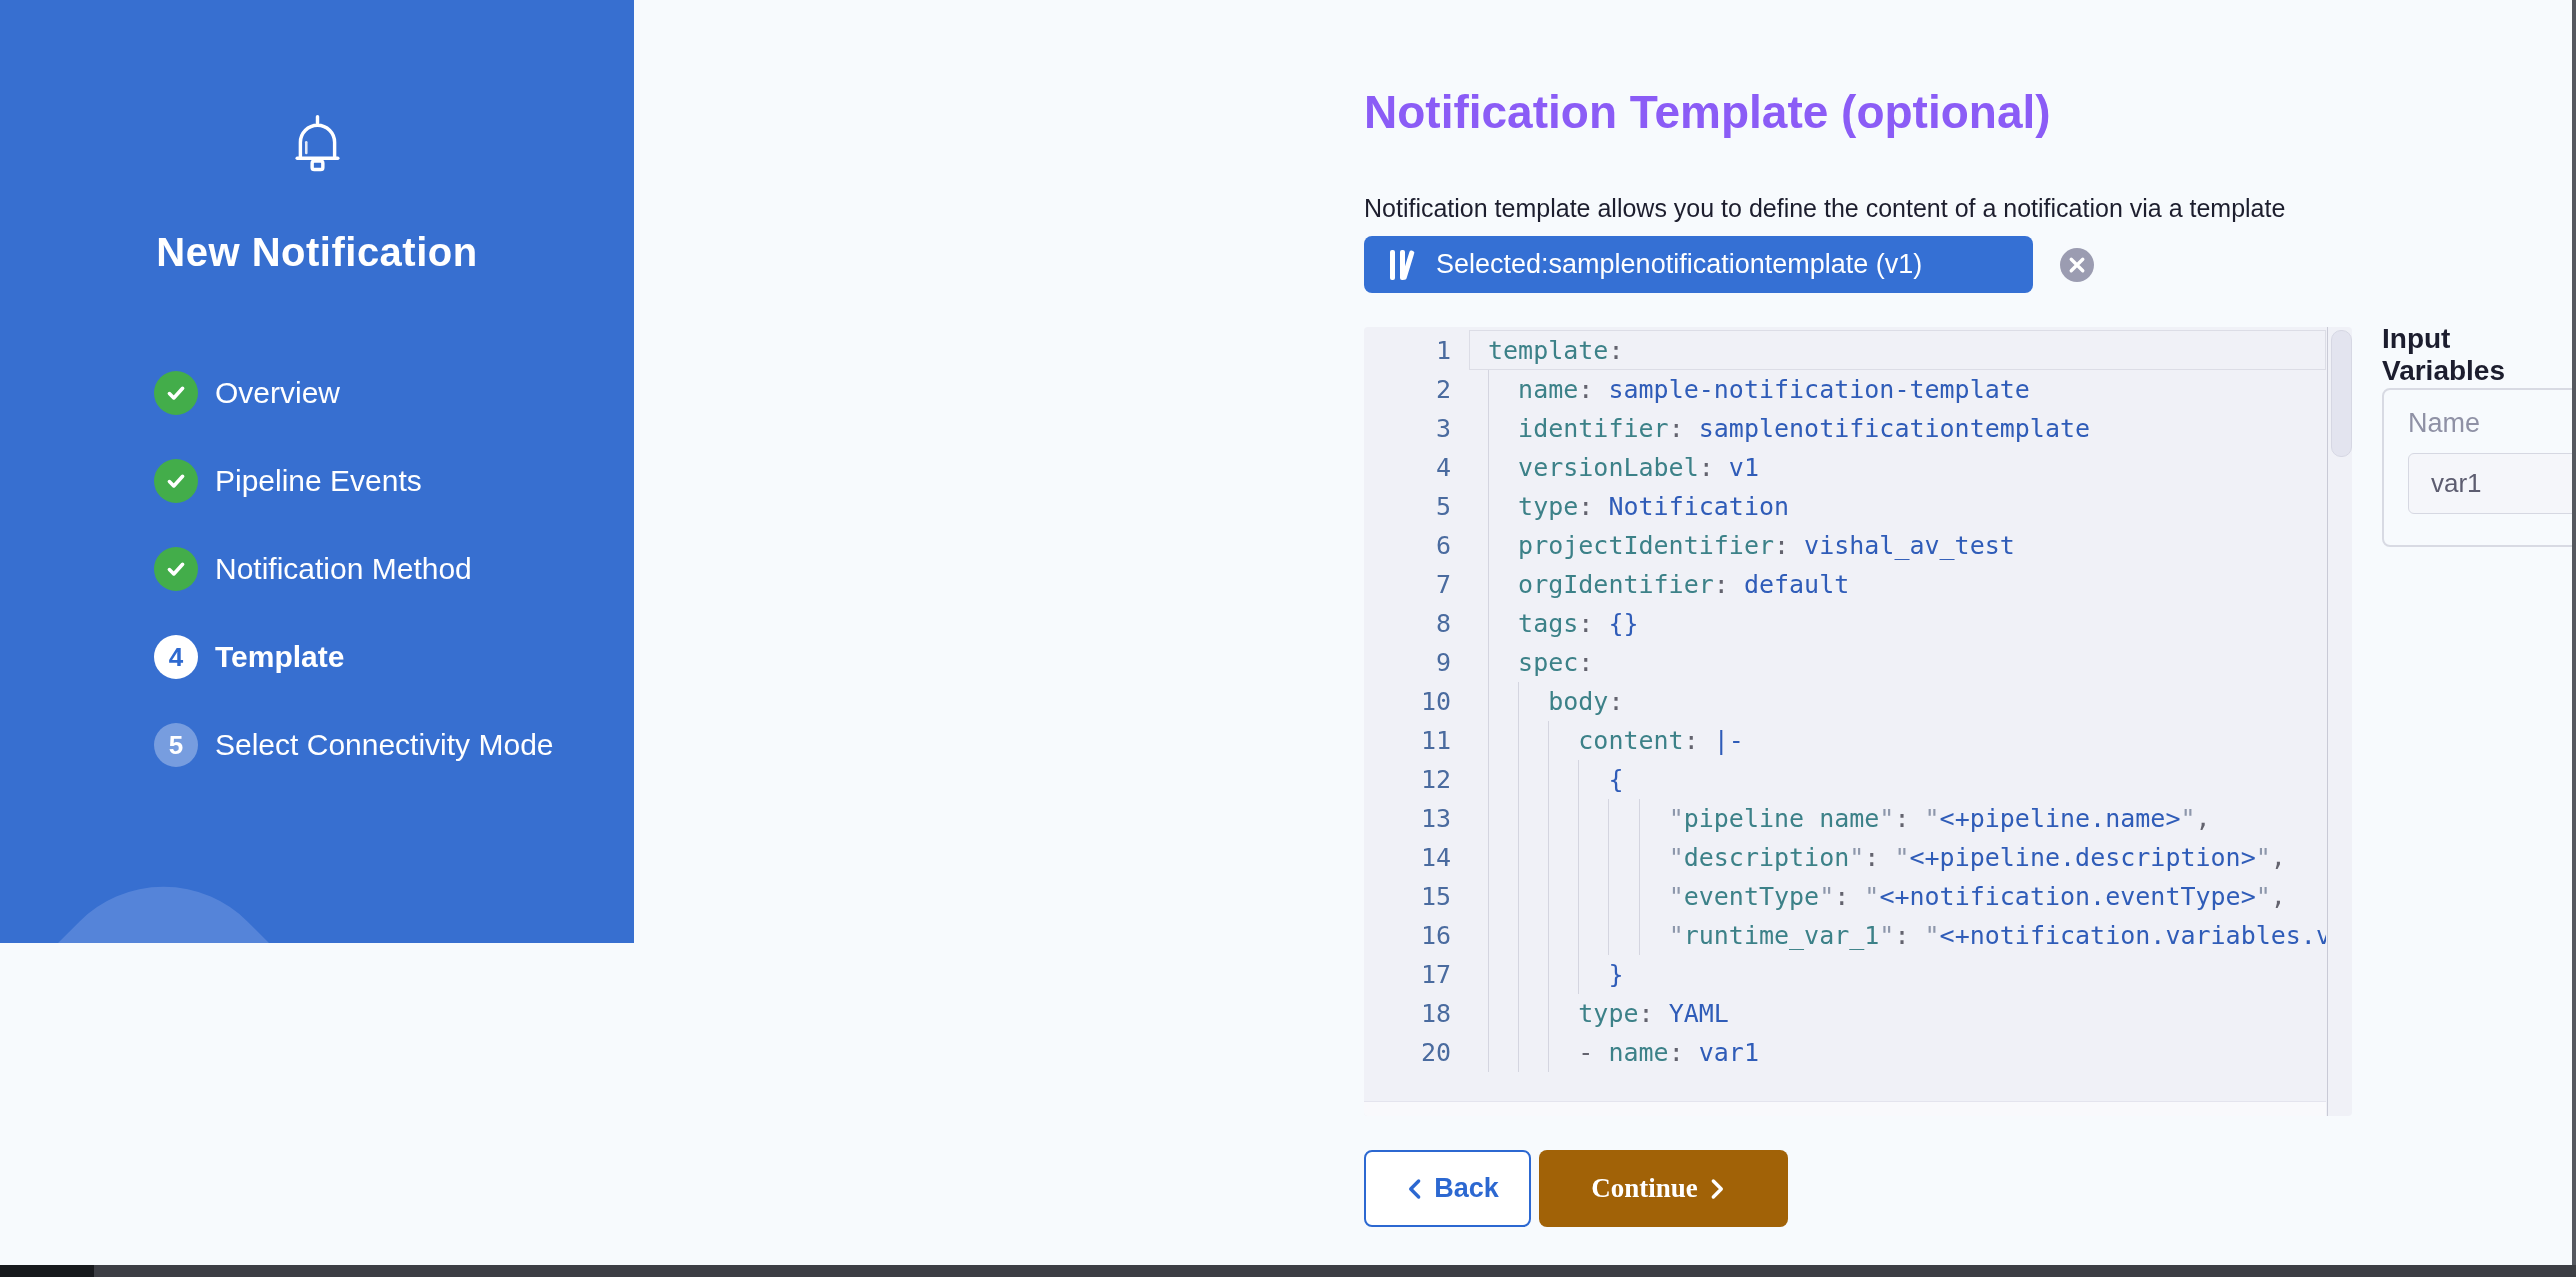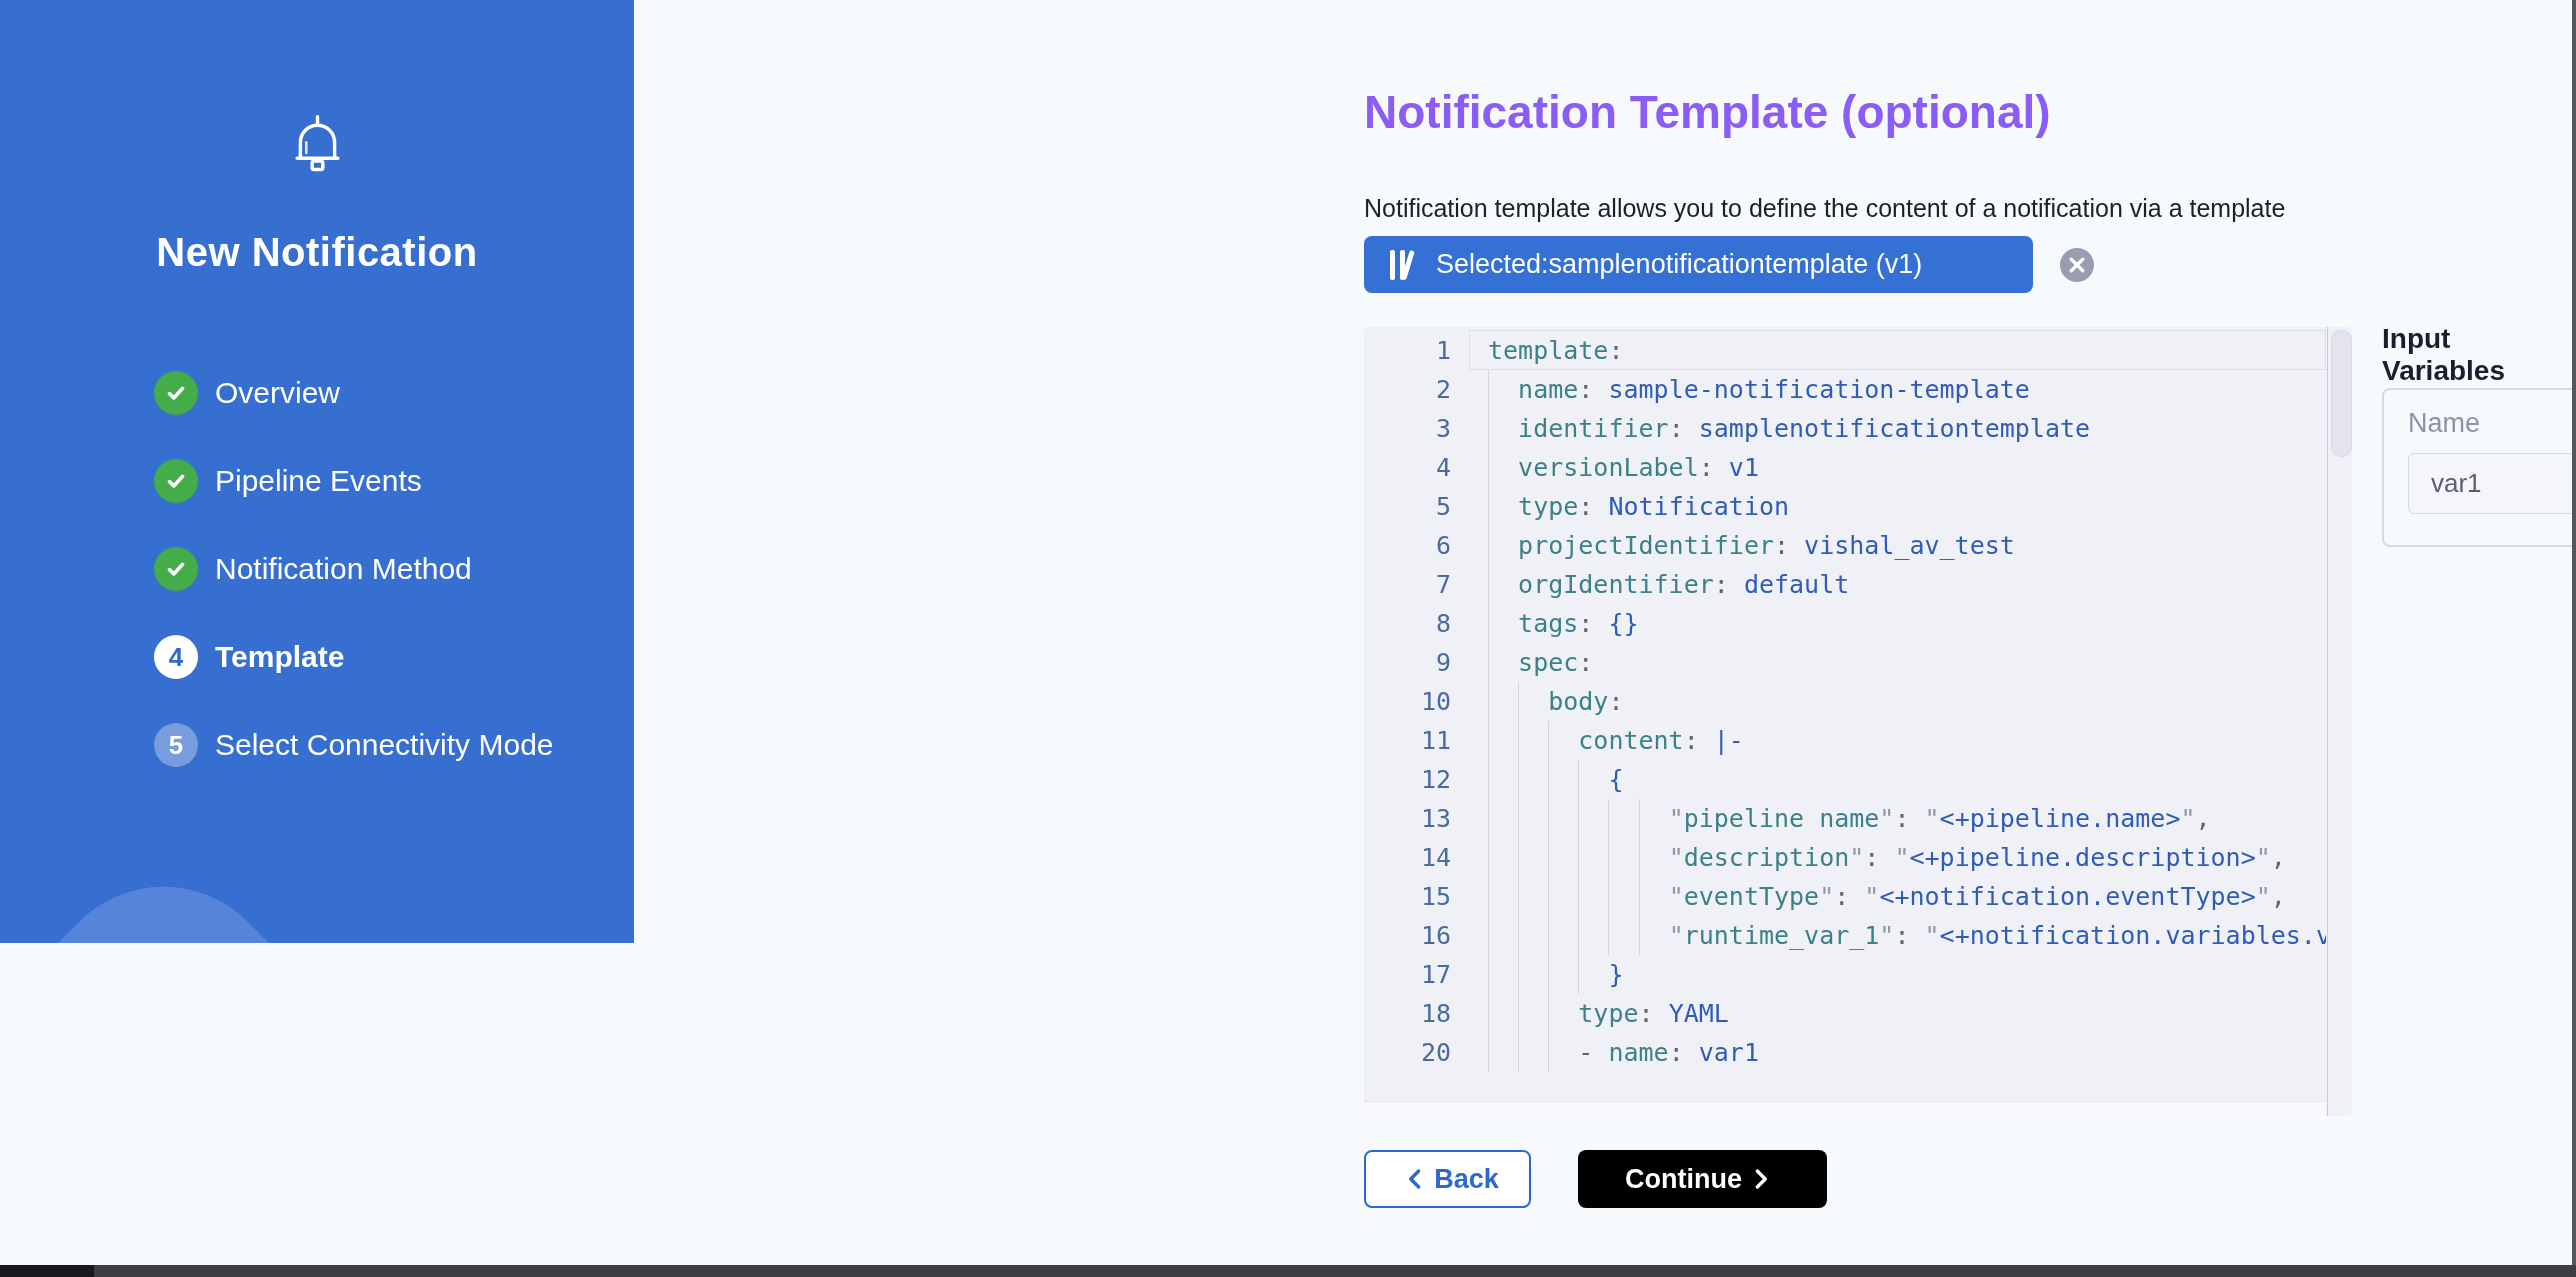--- a/index.html
+++ b/index.html
@@ -54,24 +54,24 @@
   .hbar{position:absolute;left:0;right:26px;bottom:0;height:14px;background:#f9f9fc;border-top:1px solid #e4e4ee;}
   
   .iv-heading{position:absolute;left:1748px;top:323px;font-size:28px;font-weight:700;color:#1c1d2e;}
   .iv-panel{position:absolute;left:1748px;top:388px;width:729px;height:159px;border:2px solid #d8dae3;border-radius:8px;box-sizing:border-box;}
   .iv-label{position:absolute;top:18px;font-size:27px;color:#8f91a5;}
   .iv-label.name{left:24px;}
   .iv-row{position:absolute;left:24px;top:63px;display:flex;}
   .iv-name{width:341px;height:61px;box-sizing:border-box;border:1.5px solid #d6d8e2;border-radius:6px;background:#f5f6fa;
            font-size:26px;color:#5d5d70;padding:0 22px;font-family:"Liberation Sans",sans-serif;}
   
-  .btn{position:absolute;top:1150px;height:58px;border-radius:8px;display:flex;align-items:center;justify-content:center;
+  .btn{position:absolute;top:1150px;height:77px;border-radius:8px;display:flex;align-items:center;justify-content:center;
        font-size:27px;font-weight:700;box-sizing:border-box;cursor:pointer;}
   .btn-back{left:730px;width:167px;background:#fff;border:2px solid #2c68d1;color:#2c68d1;}
-  .btn-continue{left:944px;width:249px;background:#000000;color:#fff;}
+  .btn-continue{left:905px;width:249px;background:#a16207;color:#fff;font-family:Liberation Serif, serif;}
   .btn svg{margin:0 10px;}
   
   .edge-right{position:absolute;right:0;top:0;bottom:12px;width:4px;background:#55585f;z-index:5;}
   .bottom-bar{position:absolute;left:0;right:0;bottom:0;height:12px;background:#3c3e44;z-index:6;}
   .bottom-bar .cap{position:absolute;left:0;top:0;bottom:0;width:94px;background:#17191d;}
 </style>
 </head>
 <body>
 
 <div class="sidebar">

